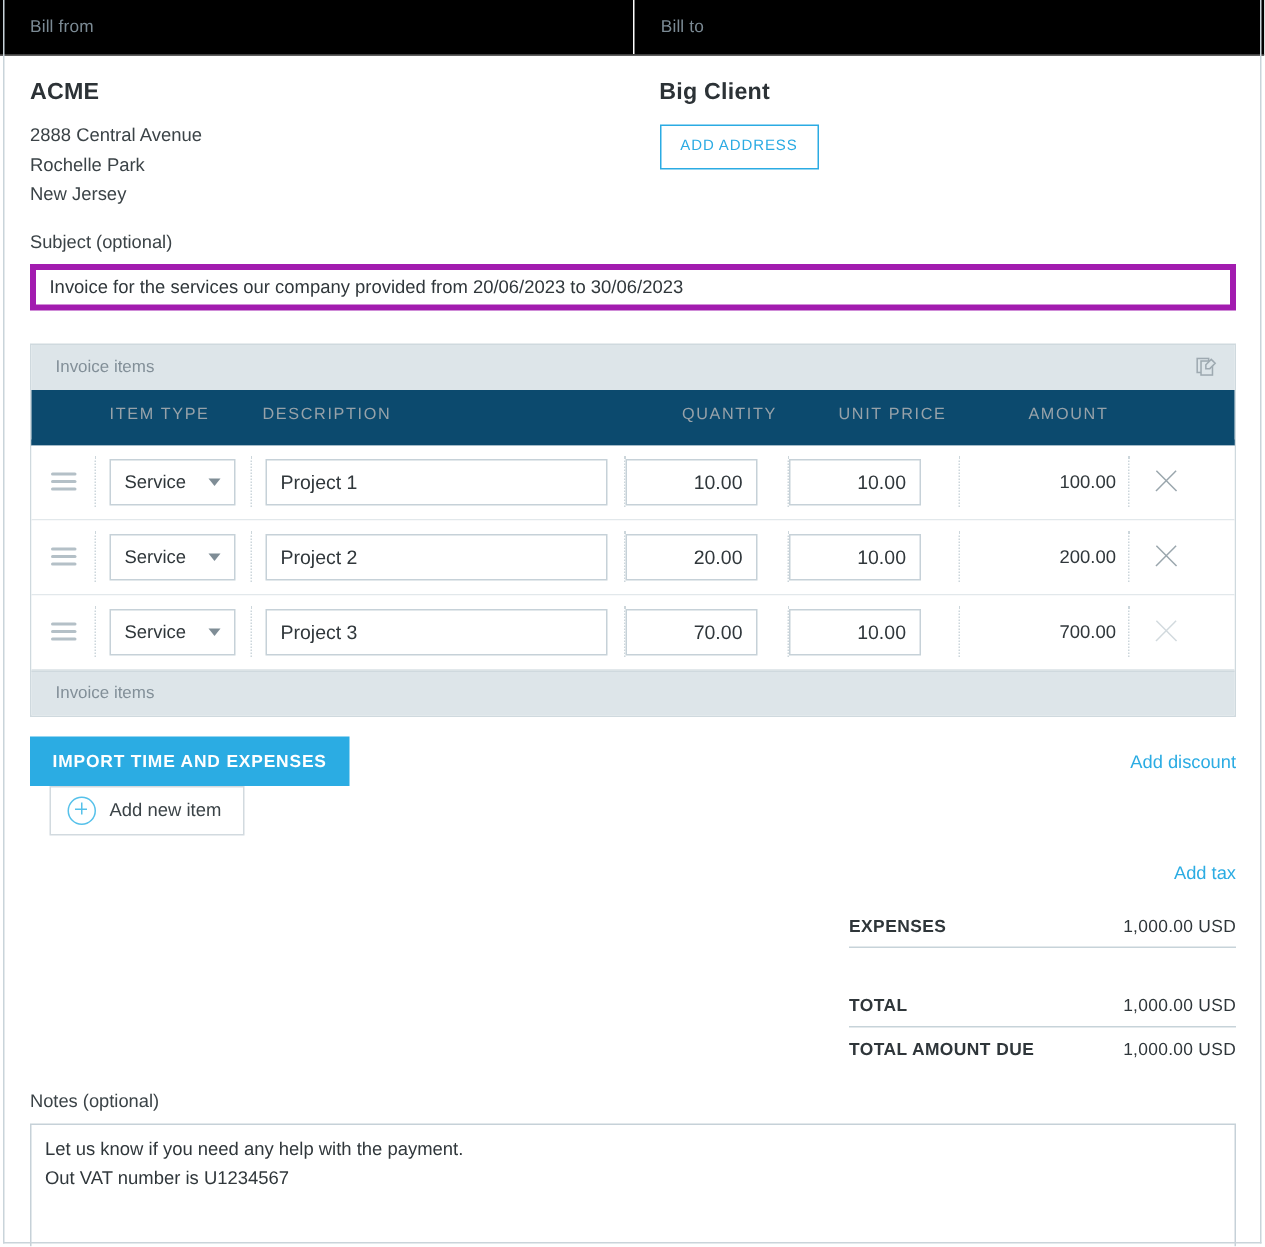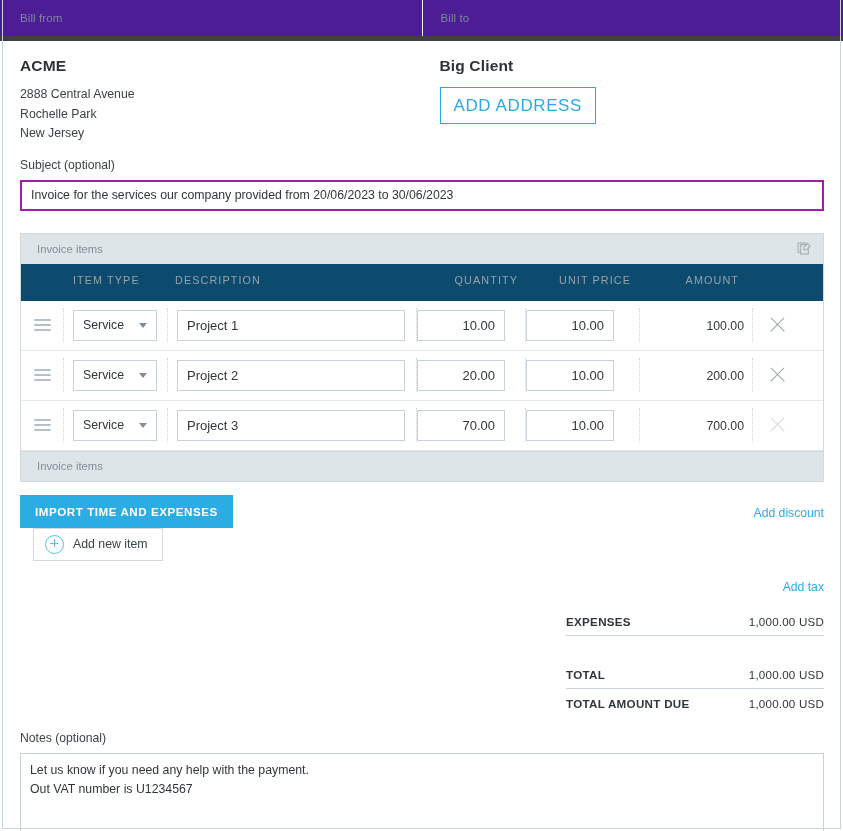--- a/index.html
+++ b/index.html
@@ -30,22 +30,22 @@
     border-right: 1px solid #c9d4da;
     border-bottom: 1px solid #c9d4da;
     box-sizing: border-box;
     pointer-events: none;
   }
 
   
   .billbar {
     display: flex;
     height: 36px;
-    background: #4c1d95;
-    border-bottom: 5px solid #404040;
+    background: #000000;
+    border-bottom: 1px solid #404040;
   }
   .billbar .cell {
     flex: 1 1 50%;
     display: flex;
     align-items: center;
     padding-left: 20px;
     box-sizing: border-box;
     font-size: 11.5px;
     color: #7b8a94;
     letter-spacing: .1px;
@@ -77,40 +77,40 @@
     color: #3b4347;
     line-height: 19.5px;
   }
   .add-address-btn {
     display: inline-block;
     margin-top: 2px;
     padding: 9px 13px 9px 13px;
     border: 1px solid #2babe3;
     background: #ffffff;
     color: #2babe3;
-    font-size: 17px;
+    font-size: 10px;
     letter-spacing: .6px;
     cursor: pointer;
     font-family: "Liberation Sans", sans-serif;
     line-height: 1;
   }
 
   
   .field-block { padding: 8px 19px 0 20px; }
   .field-label {
     font-size: 12.2px;
     color: #3b4347;
     margin-bottom: 8px;
   }
   .text-input {
     display: block;
     width: 100%;
     box-sizing: border-box;
     height: 31px;
-    border: 2px solid #a21caf;
+    border: 4px solid #a21caf;
     background: #fff;
     font-family: "Liberation Sans", sans-serif;
     font-size: 12.3px;
     color: #30373b;
     padding: 0 9px;
     outline: none;
   }
 
   
   .items-panel {

